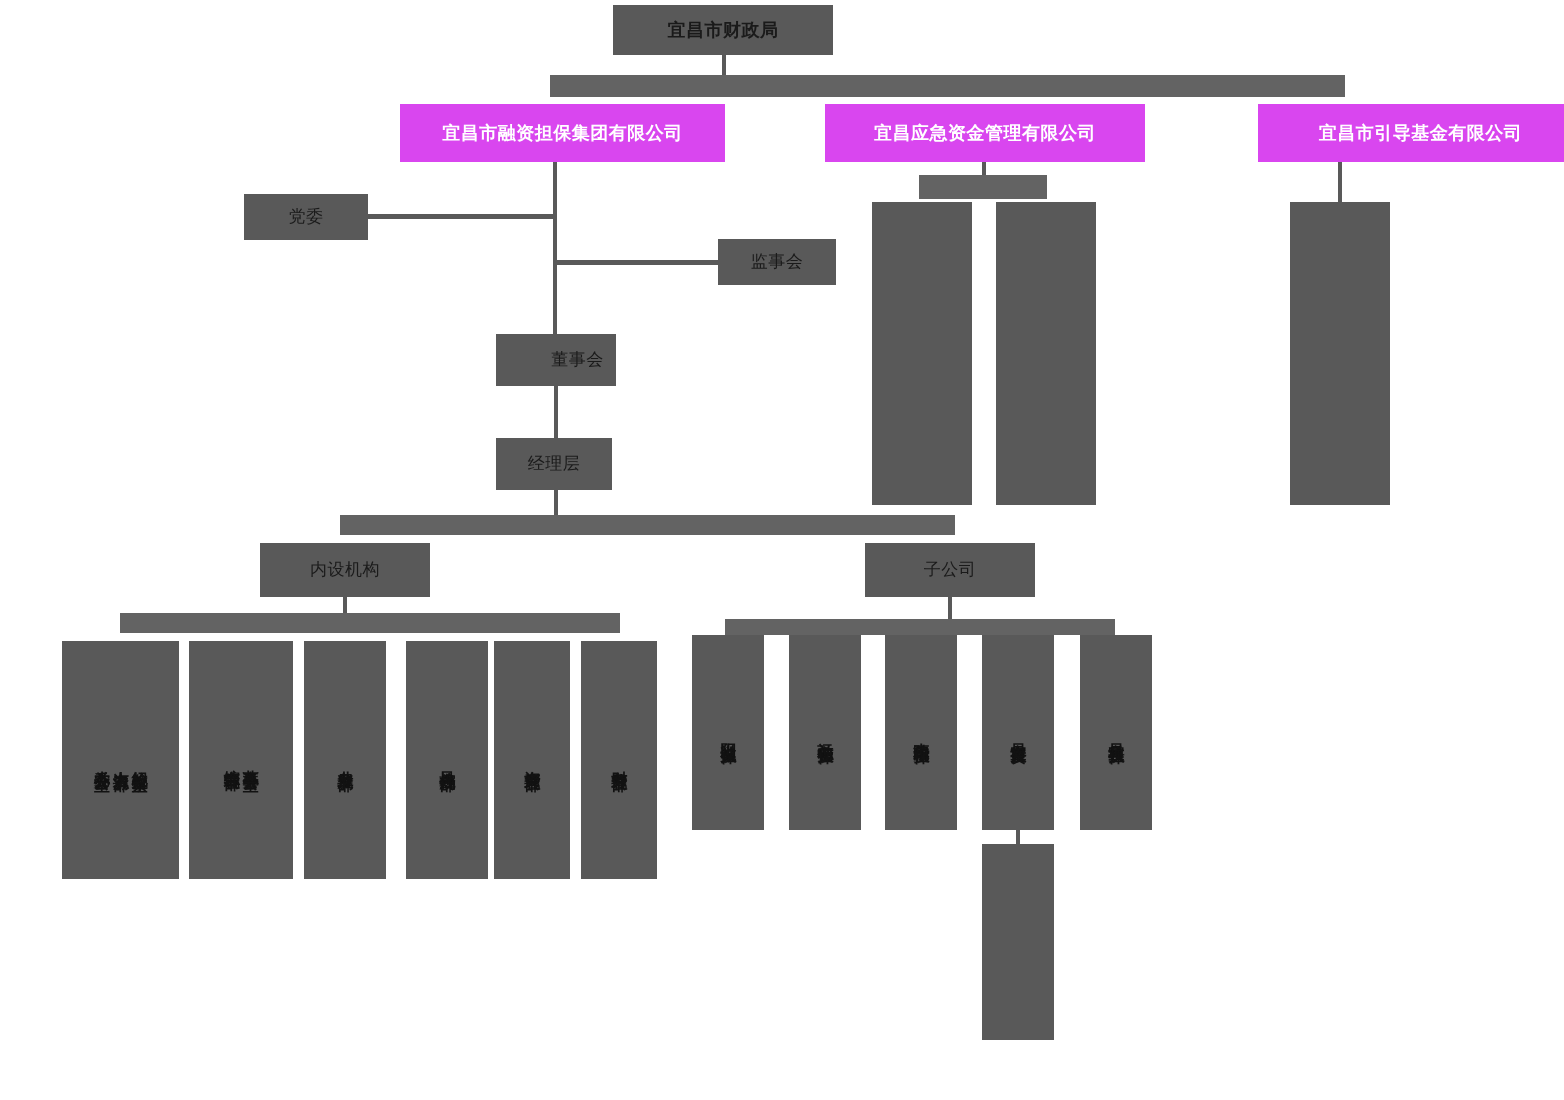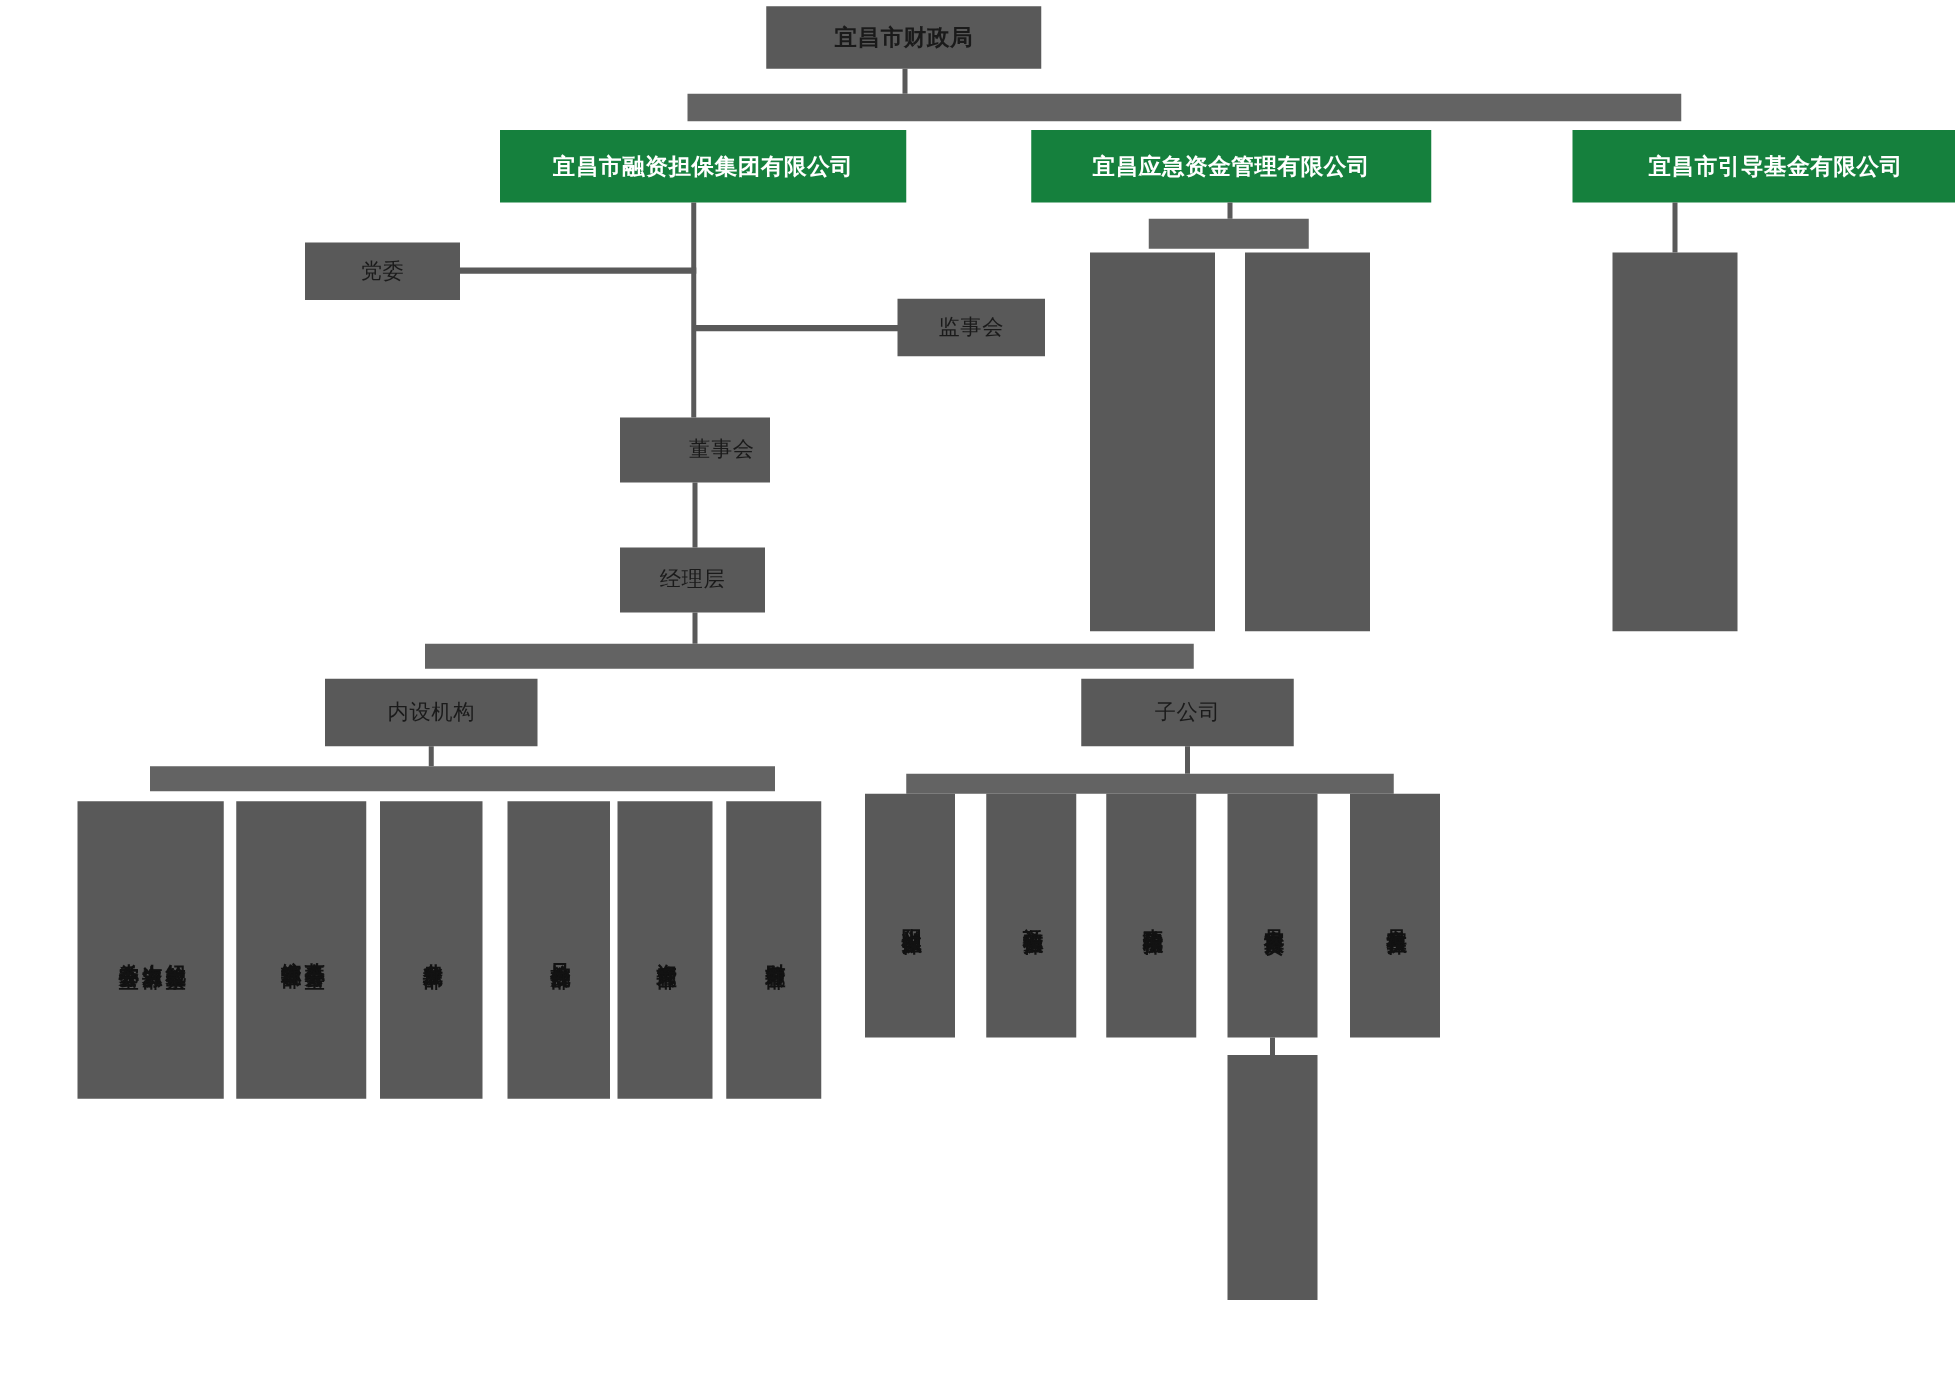--- a/index.html
+++ b/index.html
@@ -23,21 +23,21 @@
     display: flex;
     align-items: center;
     justify-content: center;
     text-align: center;
   }
   .node.gray {
     background: #595959;
     color: #1a1a1a;
   }
   .node.red {
-    background: #15803d;
+    background: #d946ef;
     color: #ffffff;
   }
   .node-label {
     display: block;
     line-height: 1.25;
     letter-spacing: 0.5px;
   }
   
   .h-label {
     font-size: 17px;

